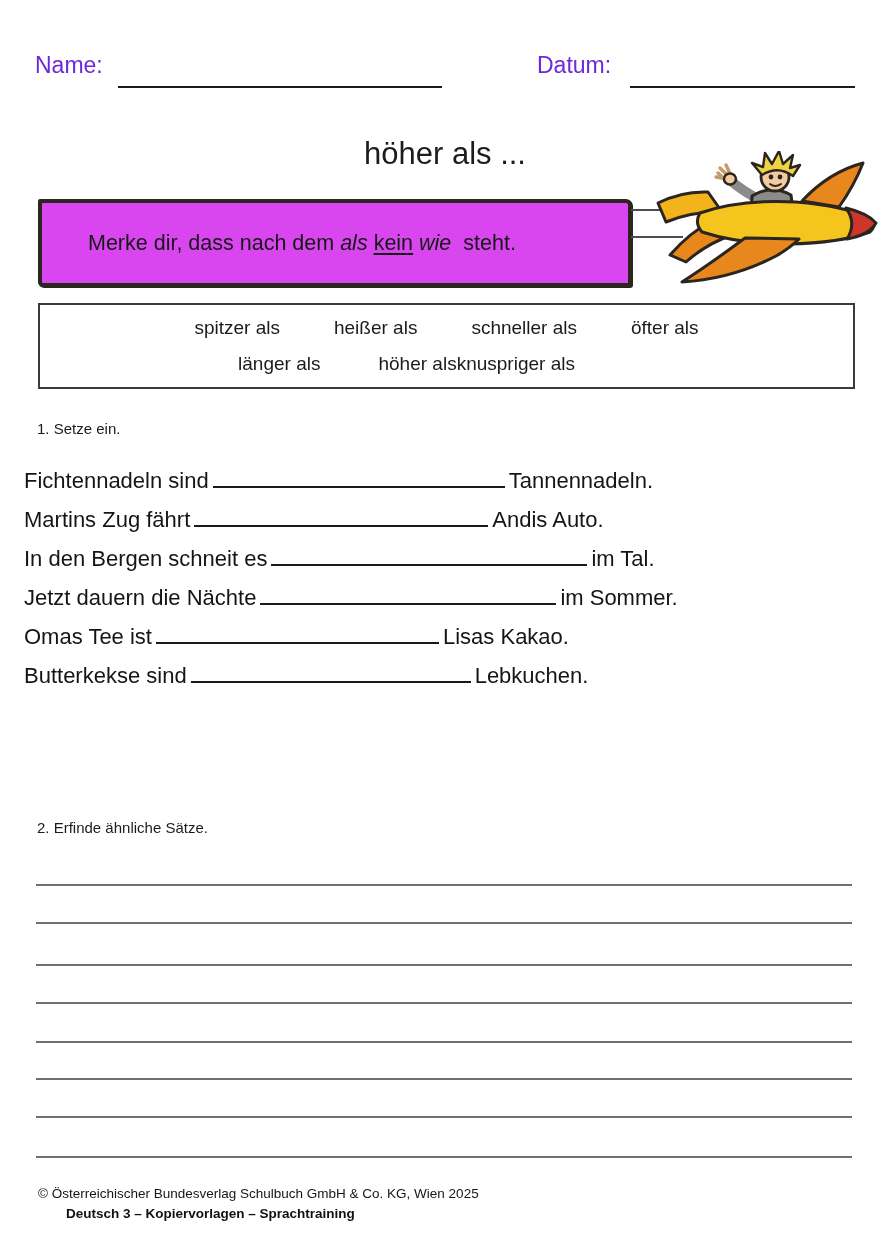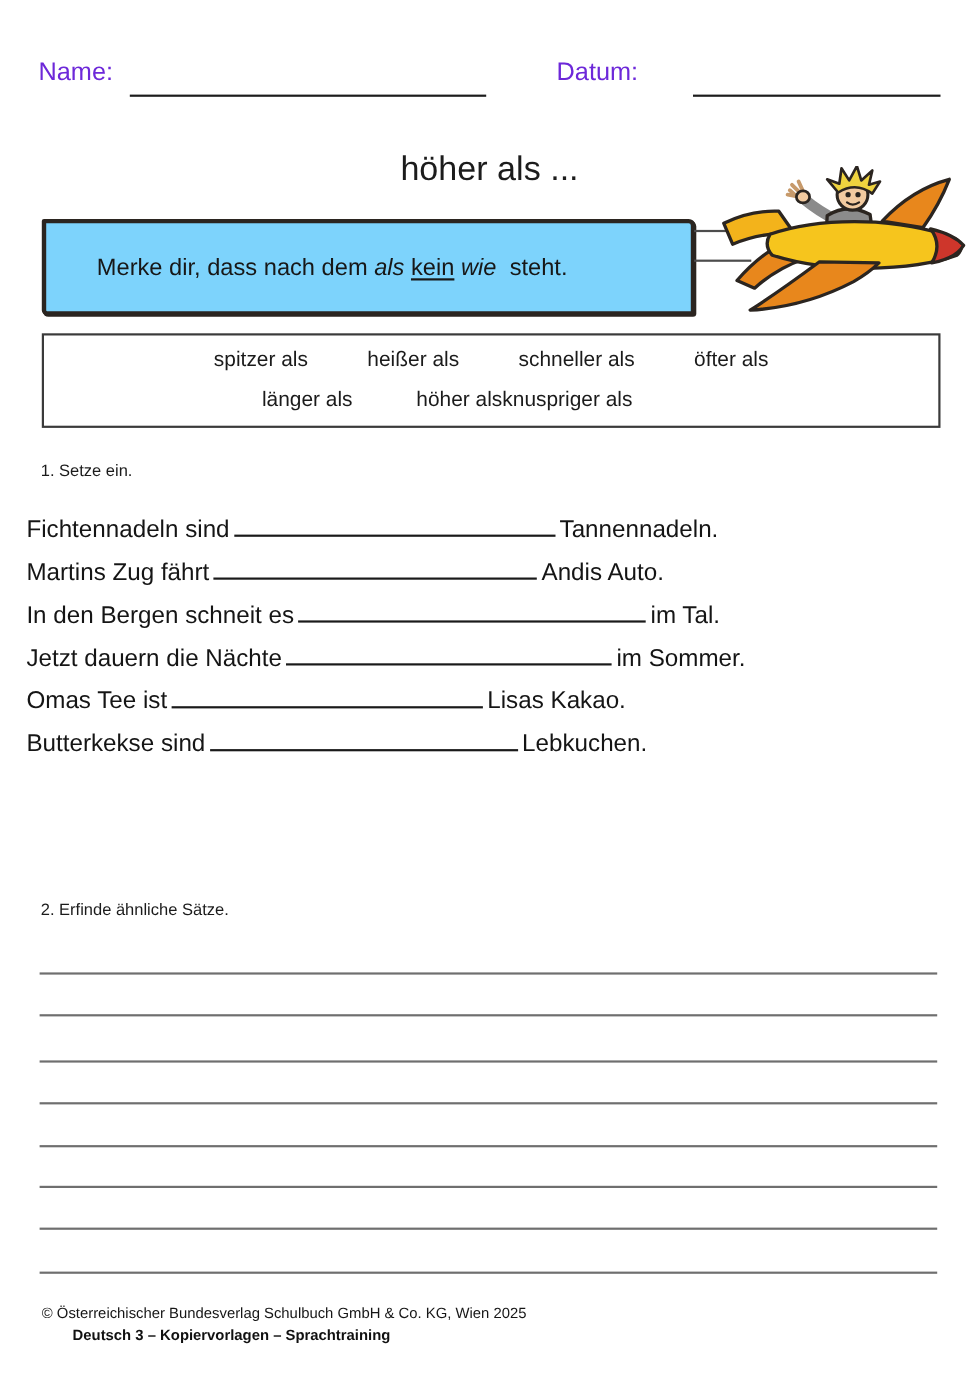--- a/index.html
+++ b/index.html
@@ -8,33 +8,33 @@
     position:relative;
     width:890px; height:1258px;
     background:#ffffff;
     font-family:"Liberation Sans", sans-serif;
     color:#1a1a1a;
     overflow:hidden;
   }
   
   .hdr-label { position:absolute; font-size:23px; color:#6d28d9; }
   .name-label { left:35px; top:52px; }
-  .date-label { left:506px; top:52px; }
+  .date-label { left:537px; top:52px; }
   .write-on-line { position:absolute; border-bottom:2px solid #1c1c1c; height:0; }
   .name-line { left:118px; top:86px; width:324px; }
   .date-line { left:630px; top:86px; width:225px; }
 
   
   .title { position:absolute; left:0; top:136px; width:890px; text-align:center;
            font-size:31px; color:#1c1c1c; }
 
   
   .banner {
     position:absolute; left:38px; top:199px; width:594px; height:88px;
-    background:#7dd3fc;
+    background:#d946ef;
     border:4px solid #2b2520;
     border-radius:2px 6px 3px 5px;
     box-shadow:1px 1px 0 #2b2520;
     display:flex; align-items:center;
   }
   .banner-text { font-size:21.5px; color:#171717; padding-left:46px; white-space:nowrap; }
   .banner-text .it { font-style:italic; }
   .banner-text .ul { text-decoration:underline; text-underline-offset:3px; }
   .banner-text .suffix { margin-left:6px; }
   .tow-line { position:absolute; height:2px; background:#4d4d4d; }

